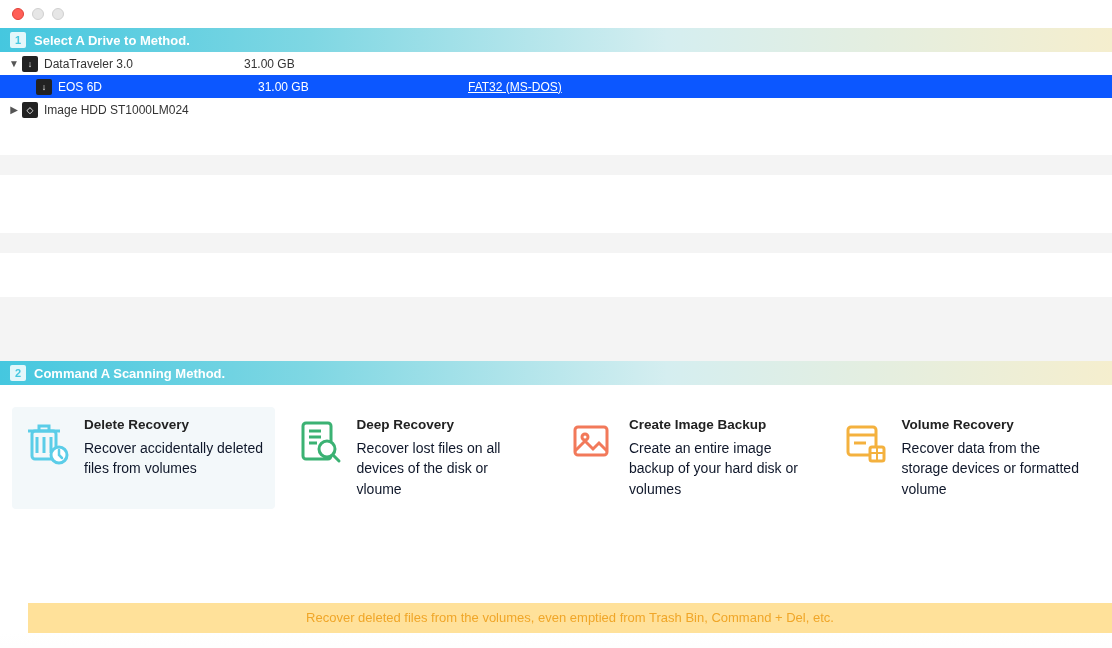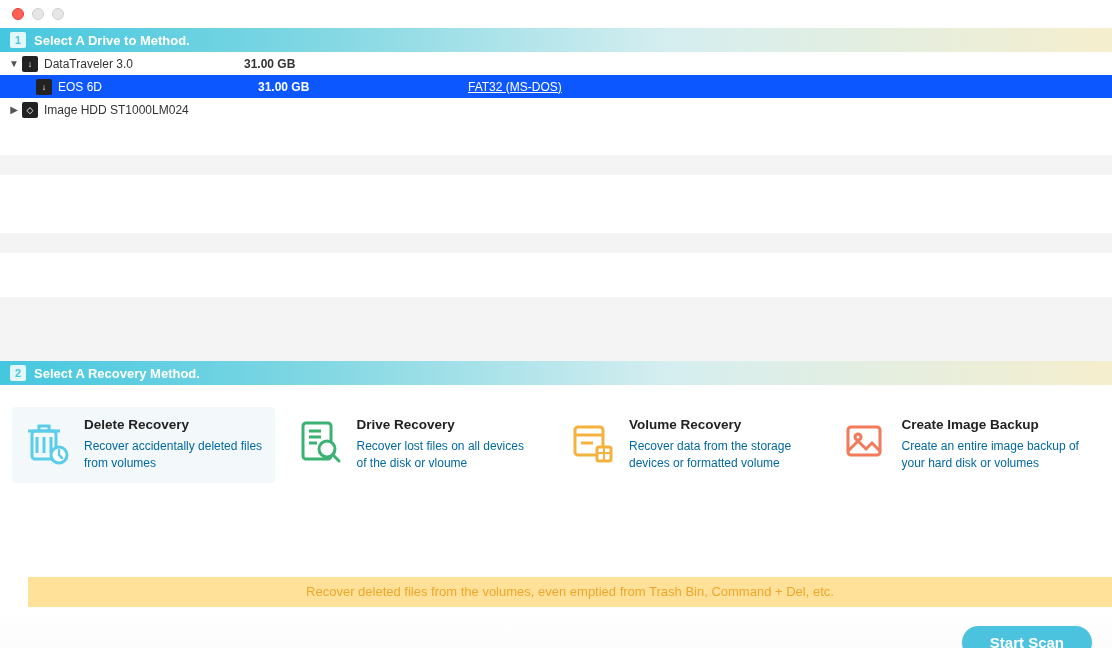--- a/index.html
+++ b/index.html
@@ -71,21 +71,21 @@
   width: 16px; height: 16px;
   display: inline-flex;
   align-items: center; justify-content: center;
   margin-right: 6px;
   background: #222;
   color: #fff;
   border-radius: 2px;
   font-size: 9px;
 }
 .drive-row .name { width: 200px; }
-.drive-row .size { width: 210px; font-weight: bold; }
+.drive-row .size { width: 210px; }
 .drive-row .fs   { width: 300px; text-decoration: underline; }
 .gap-band {
   height: 20px;
   background: #f4f4f4;
   margin-top: 8px;
 }
 .methods {
   display: flex;
   gap: 10px;
   padding: 22px 20px 22px 12px;
@@ -105,22 +105,22 @@
   width: 48px; height: 48px;
   flex-shrink: 0;
 }
 .method-card .mtext .mtitle {
   font-size: 13.5px;
   font-weight: 600;
   color: #222;
   margin-bottom: 6px;
 }
 .method-card .mtext .mdesc {
-  font-size: 12px;
-  color: #0369a1;
+  font-size: 14px;
+  color: #0f172a;
   line-height: 1.45;
 }
 .hint-bar {
   height: 30px;
   background: #ffe19a;
   display: flex;
   align-items: center;
   justify-content: center;
   color: #f0a628;
   font-size: 13px;
@@ -189,21 +189,21 @@
 
 <div style="height:26px"></div>
 <div class="gap-band"></div>
 <div class="white-50"></div>
 <div class="gap-band"></div>
 <div class="white-44"></div>
 <div class="spacer-64"></div>
 
 <div class="section-hdr">
   <span class="num">2</span>
-  <span>Select A Recovery Method.</span>
+  <span>Command A Scanning Method.</span>
 </div>
 
 <div class="methods" id="methods">
     <div class="method-card selected">
     <span class="micon"><svg viewBox="0 0 48 48" width="48" height="48">
           <g fill="none" stroke="#5bcde8" stroke-width="3">
             <rect x="10" y="14" width="24" height="28" rx="3"></rect>
             <path d="M15 20v16M22 20v16M29 20v16"></path>
             <path d="M6 14h32M17 14V9h10v5"></path>
           </g>
@@ -218,52 +218,52 @@
     <div class="method-card">
     <span class="micon"><svg viewBox="0 0 48 48" width="48" height="48">
           <g fill="none" stroke="#3bb273" stroke-width="3">
             <rect x="8" y="6" width="28" height="36" rx="3"></rect>
             <path d="M14 14h12M14 20h12M14 26h8"></path>
           </g>
           <circle cx="32" cy="32" r="8" fill="#fff" stroke="#3bb273" stroke-width="3"></circle>
           <path d="M38 38l6 6" stroke="#3bb273" stroke-width="3" stroke-linecap="round"></path>
         </svg></span>
     <span class="mtext">
-      <div class="mtitle">Drive Recovery</div>
+      <div class="mtitle">Deep Recovery</div>
       <div class="mdesc">Recover lost files on all devices of the disk or vloume</div>
+    </span>
+    </div>
+    <div class="method-card">
+    <span class="micon"><svg viewBox="0 0 48 48" width="48" height="48">
+          <g fill="none" stroke="#f2795a" stroke-width="3">
+            <rect x="8" y="10" width="32" height="28" rx="3"></rect>
+            <circle cx="18" cy="20" r="3"></circle>
+            <path d="M8 34l10-10 8 8 6-6 8 8"></path>
+          </g>
+        </svg></span>
+    <span class="mtext">
+      <div class="mtitle">Create Image Backup</div>
+      <div class="mdesc">Create an entire image backup of your hard disk or volumes</div>
     </span>
     </div>
     <div class="method-card">
     <span class="micon"><svg viewBox="0 0 48 48" width="48" height="48">
           <g fill="none" stroke="#f4b13e" stroke-width="3">
             <rect x="8" y="10" width="28" height="28" rx="3"></rect>
             <path d="M8 18h28"></path>
             <path d="M14 26h12"></path>
           </g>
           <rect x="30" y="30" width="14" height="14" rx="2" fill="#fff" stroke="#f4b13e" stroke-width="3"></rect>
           <path d="M30 36h14M37 30v14" stroke="#f4b13e" stroke-width="2"></path>
         </svg></span>
     <span class="mtext">
       <div class="mtitle">Volume Recovery</div>
       <div class="mdesc">Recover data from the storage devices or formatted volume</div>
     </span>
     </div>
-    <div class="method-card">
-    <span class="micon"><svg viewBox="0 0 48 48" width="48" height="48">
-          <g fill="none" stroke="#f2795a" stroke-width="3">
-            <rect x="8" y="10" width="32" height="28" rx="3"></rect>
-            <circle cx="18" cy="20" r="3"></circle>
-            <path d="M8 34l10-10 8 8 6-6 8 8"></path>
-          </g>
-        </svg></span>
-    <span class="mtext">
-      <div class="mtitle">Create Image Backup</div>
-      <div class="mdesc">Create an entire image backup of your hard disk or volumes</div>
-    </span>
-    </div>
   </div>
 
 <div style="height:72px"></div>
 
 <div class="hint-bar">
   <span>Recover deleted files from the volumes, even emptied from Trash Bin, Command + Del, etc.</span>
 </div>
 
 <div class="footer">
   <button class="start-btn">Start Scan</button>

